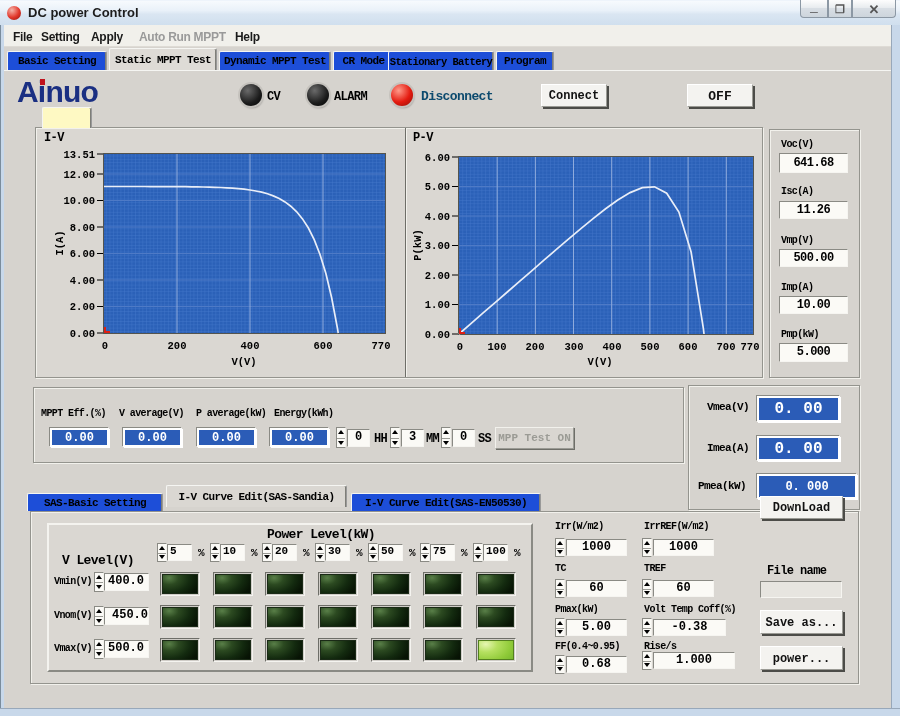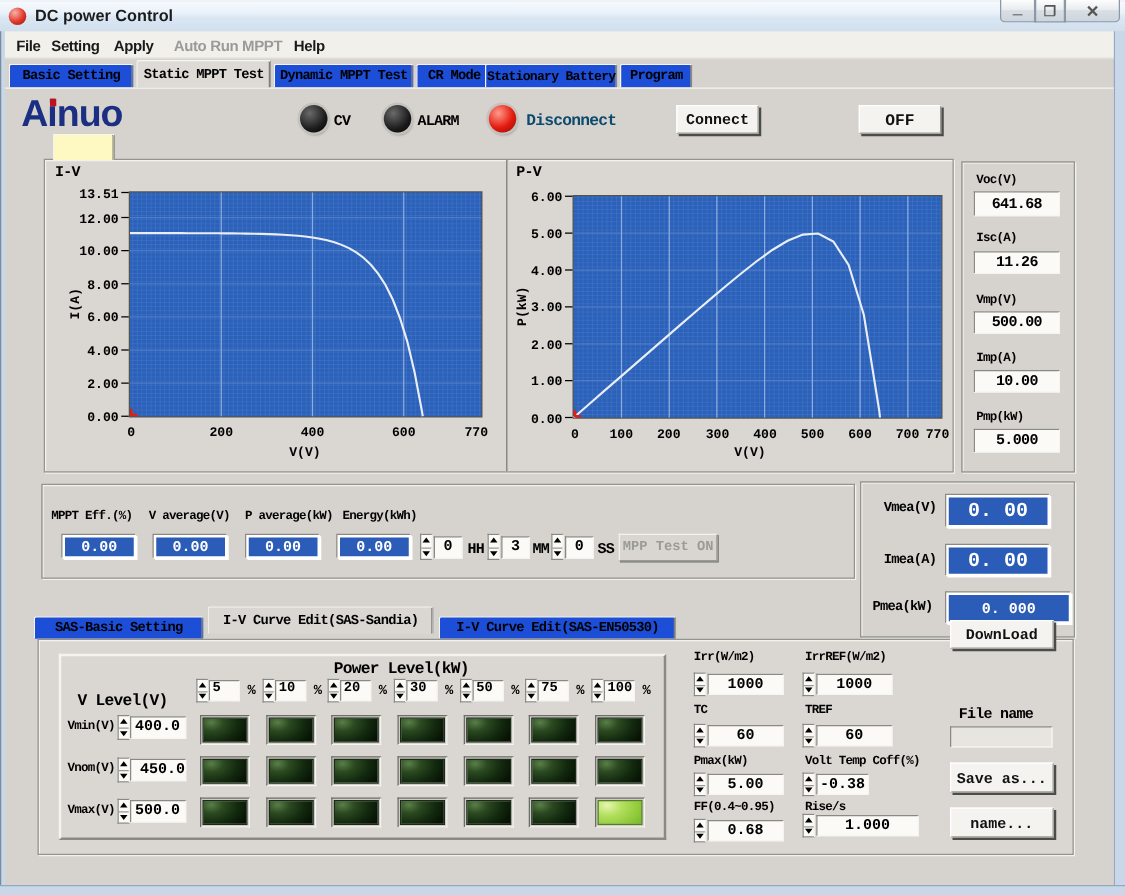--- a/index.html
+++ b/index.html
@@ -406,30 +406,30 @@
 <div class="sunk" style="left:653px;top:580px;width:61px;height:17px;font-size:12px">60</div>
 <div class="lbl" style="left:555px;top:604px;font-size:10px">Pmax(kW)</div>
 <div class="spin" style="left:555px;top:618px;height:19px">
         <i></i>
       </div>
 <div class="sunk" style="left:566px;top:619px;width:61px;height:17px;font-size:12px">5.00</div>
 <div class="lbl" style="left:644px;top:604px;font-size:10px">Volt Temp Coff(%)</div>
 <div class="spin" style="left:642px;top:618px;height:19px">
         <i></i>
       </div>
-<div class="sunk" style="left:653px;top:619px;width:42px;height:17px;font-size:12px">-0.38</div>
+<div class="sunk" style="left:653px;top:619px;width:73px;height:17px;font-size:12px">-0.38</div>
 <div class="lbl" style="left:555px;top:641px;font-size:10px">FF(0.4~0.95)</div>
 <div class="spin" style="left:555px;top:655px;height:19px">
         <i></i>
       </div>
 <div class="sunk" style="left:566px;top:656px;width:61px;height:17px;font-size:12px">0.68</div>
 <div class="lbl" style="left:644px;top:641px;font-size:10px">Rise/s</div>
 <div class="spin" style="left:642px;top:651px;height:19px">
         <i></i>
       </div>
 <div class="sunk" style="left:653px;top:652px;width:82px;height:17px;font-size:12px">1.000</div>
 
 <div class="btn3d" style="left:760px;top:496px;width:83px;height:23px;padding-top:4px">DownLoad</div>
 <div class="lbl" style="left:767px;top:564px;font-size:12px">File name</div>
 <div class="sunk" style="left:760px;top:581px;width:82px;height:17px;background:#e7e5e0"></div>
 <div class="btn3d" style="left:760px;top:610px;width:83px;height:24px;padding-top:5px">Save as...</div>
-<div class="btn3d" style="left:760px;top:646px;width:83px;height:24px;padding-top:5px">name...</div>
+<div class="btn3d" style="left:760px;top:646px;width:83px;height:24px;padding-top:5px">power...</div>
 </div>
 </div>
 </body></html>

